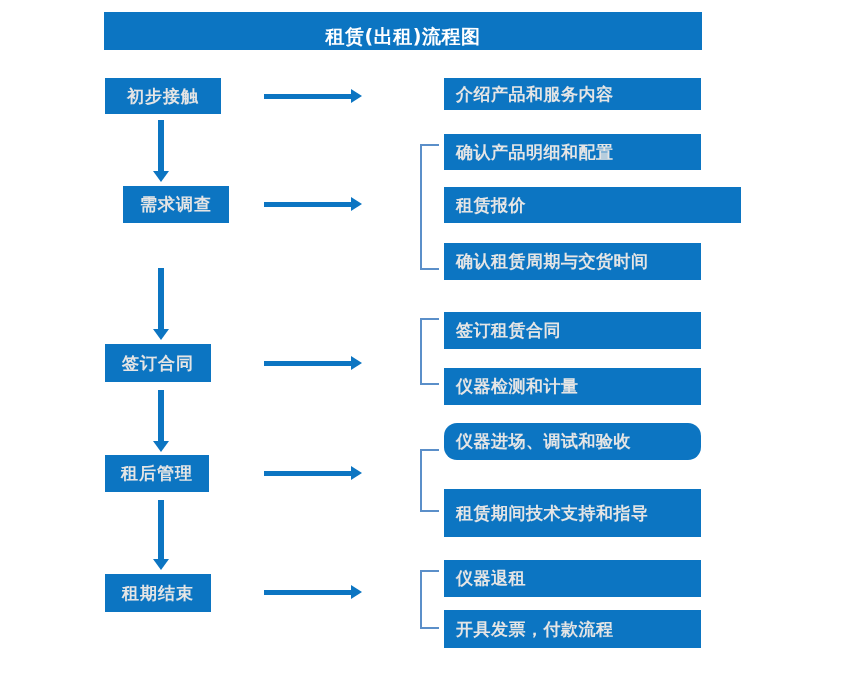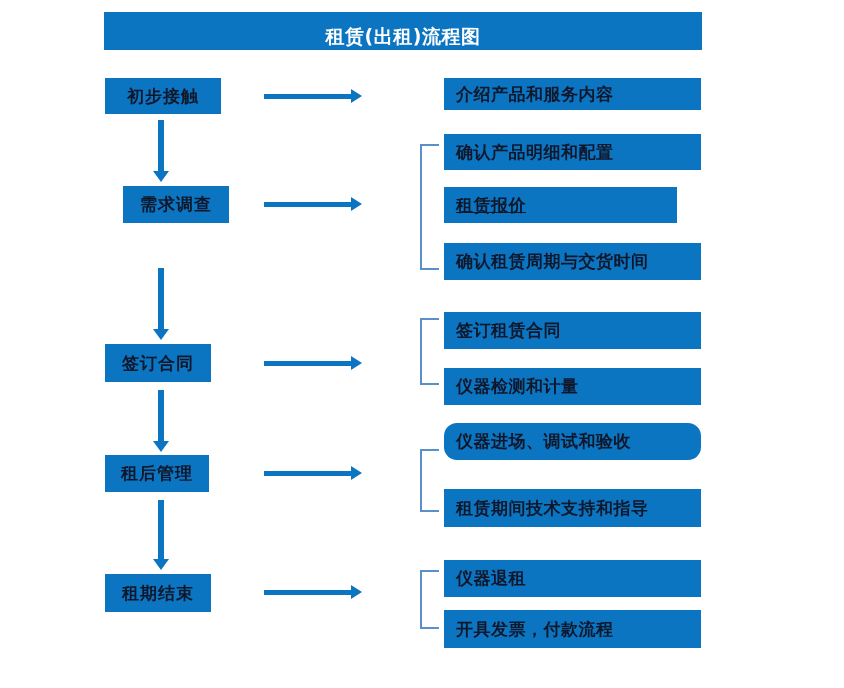--- a/index.html
+++ b/index.html
@@ -40,21 +40,21 @@
     margin-top: 10px;
   }
 
   
   .box {
     position: absolute;
     background: #0c75c2;
     box-sizing: border-box;
     display: flex;
     align-items: center;
-    color: #0f172a;
+    color: #e5e5e5;
     font-weight: bold;
     line-height: 1;
   }
   .box-left {
     justify-content: center;
     font-size: 17px;
     letter-spacing: 1px;
   }
   .box-right {
     justify-content: flex-start;
@@ -184,25 +184,25 @@
 
   <div class="bracket" style="left:420px; top:318px; width:19px; height:67px;"></div>
 
   <div class="bracket" style="left:420px; top:449px; width:19px; height:63px;"></div>
 
   <div class="bracket" style="left:420px; top:570px; width:19px; height:59px;"></div>
 
   <div class="box box-right" style="left:444px; top:78px; width:257px; height:32px;">介绍产品和服务内容</div>
 
   <div class="box box-right" style="left:444px; top:134px; width:257px; height:36px;">确认产品明细和配置</div>
-  <div class="box box-right" style="left:444px; top:187px; width:233px; height:36px;text-decoration:underline;">租赁报价</div>
+  <div class="box box-right" style="left:444px; top:187px; width:297px; height:36px;">租赁报价</div>
   <div class="box box-right" style="left:444px; top:243px; width:257px; height:37px;">确认租赁周期与交货时间</div>
 
   <div class="box box-right" style="left:444px; top:312px; width:257px; height:37px;">签订租赁合同</div>
   <div class="box box-right" style="left:444px; top:360px; width:257px; height:37px;margin-top:8px;">仪器检测和计量</div>
 
   <div class="box box-right" style="left:444px; top:423px; width:257px; height:37px;border-radius:13px;">仪器进场、调试和验收</div>
-  <div class="box box-right" style="left:444px; top:489px; width:257px; height:38px;">租赁期间技术支持和指导</div>
+  <div class="box box-right" style="left:444px; top:489px; width:257px; height:48px;">租赁期间技术支持和指导</div>
 
   <div class="box box-right" style="left:444px; top:560px; width:257px; height:37px;">仪器退租</div>
   <div class="box box-right" style="left:444px; top:610px; width:257px; height:38px;">开具发票，付款流程</div>
 
 </div>
 
 </body></html>

